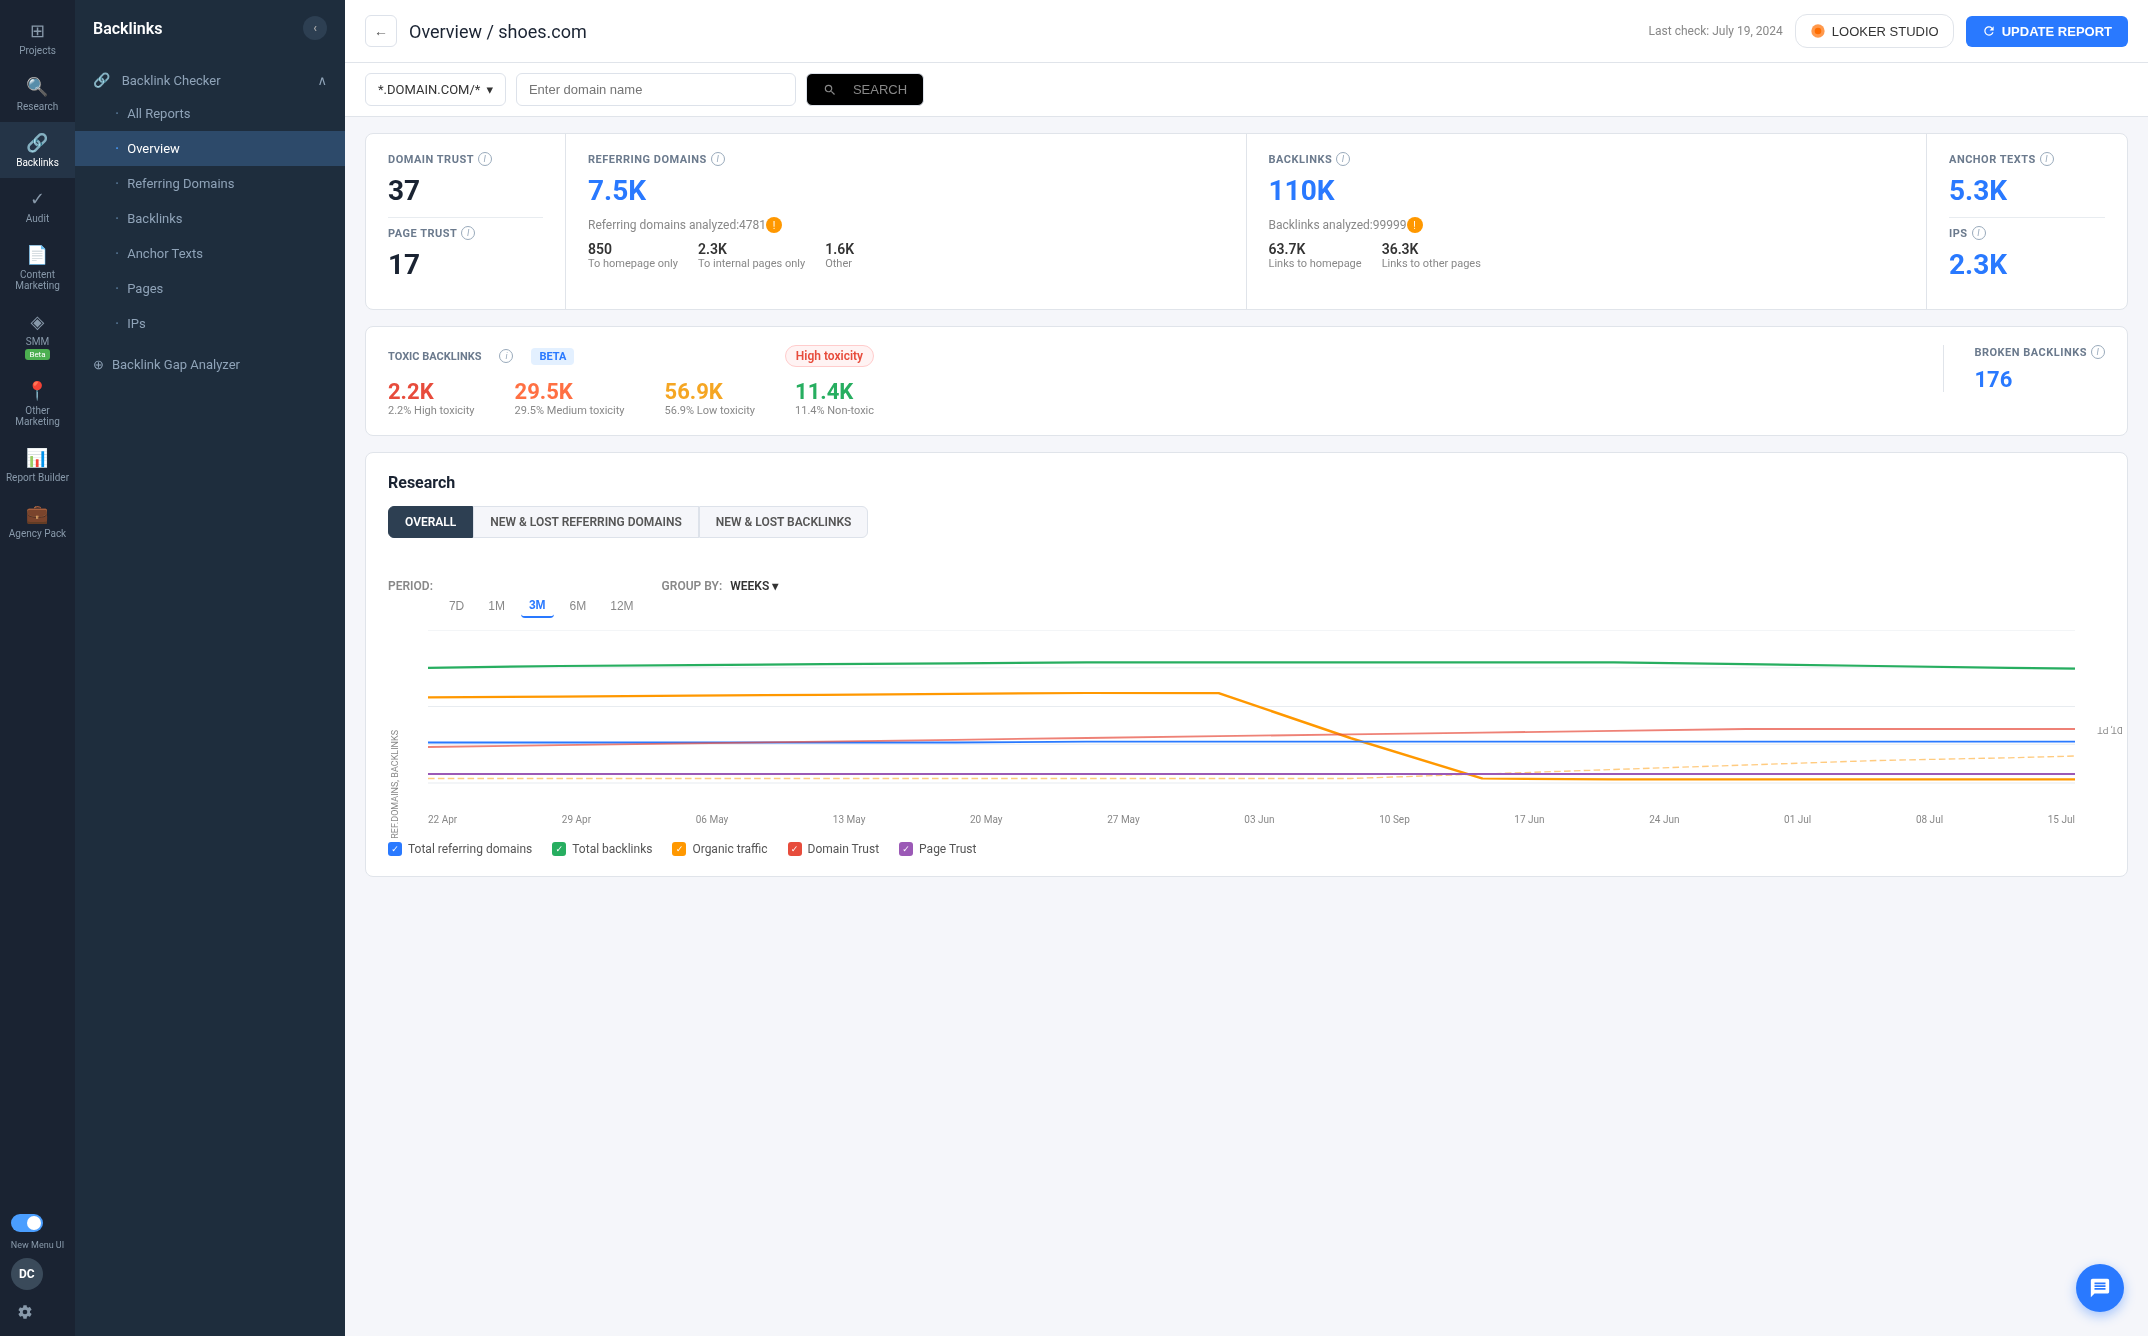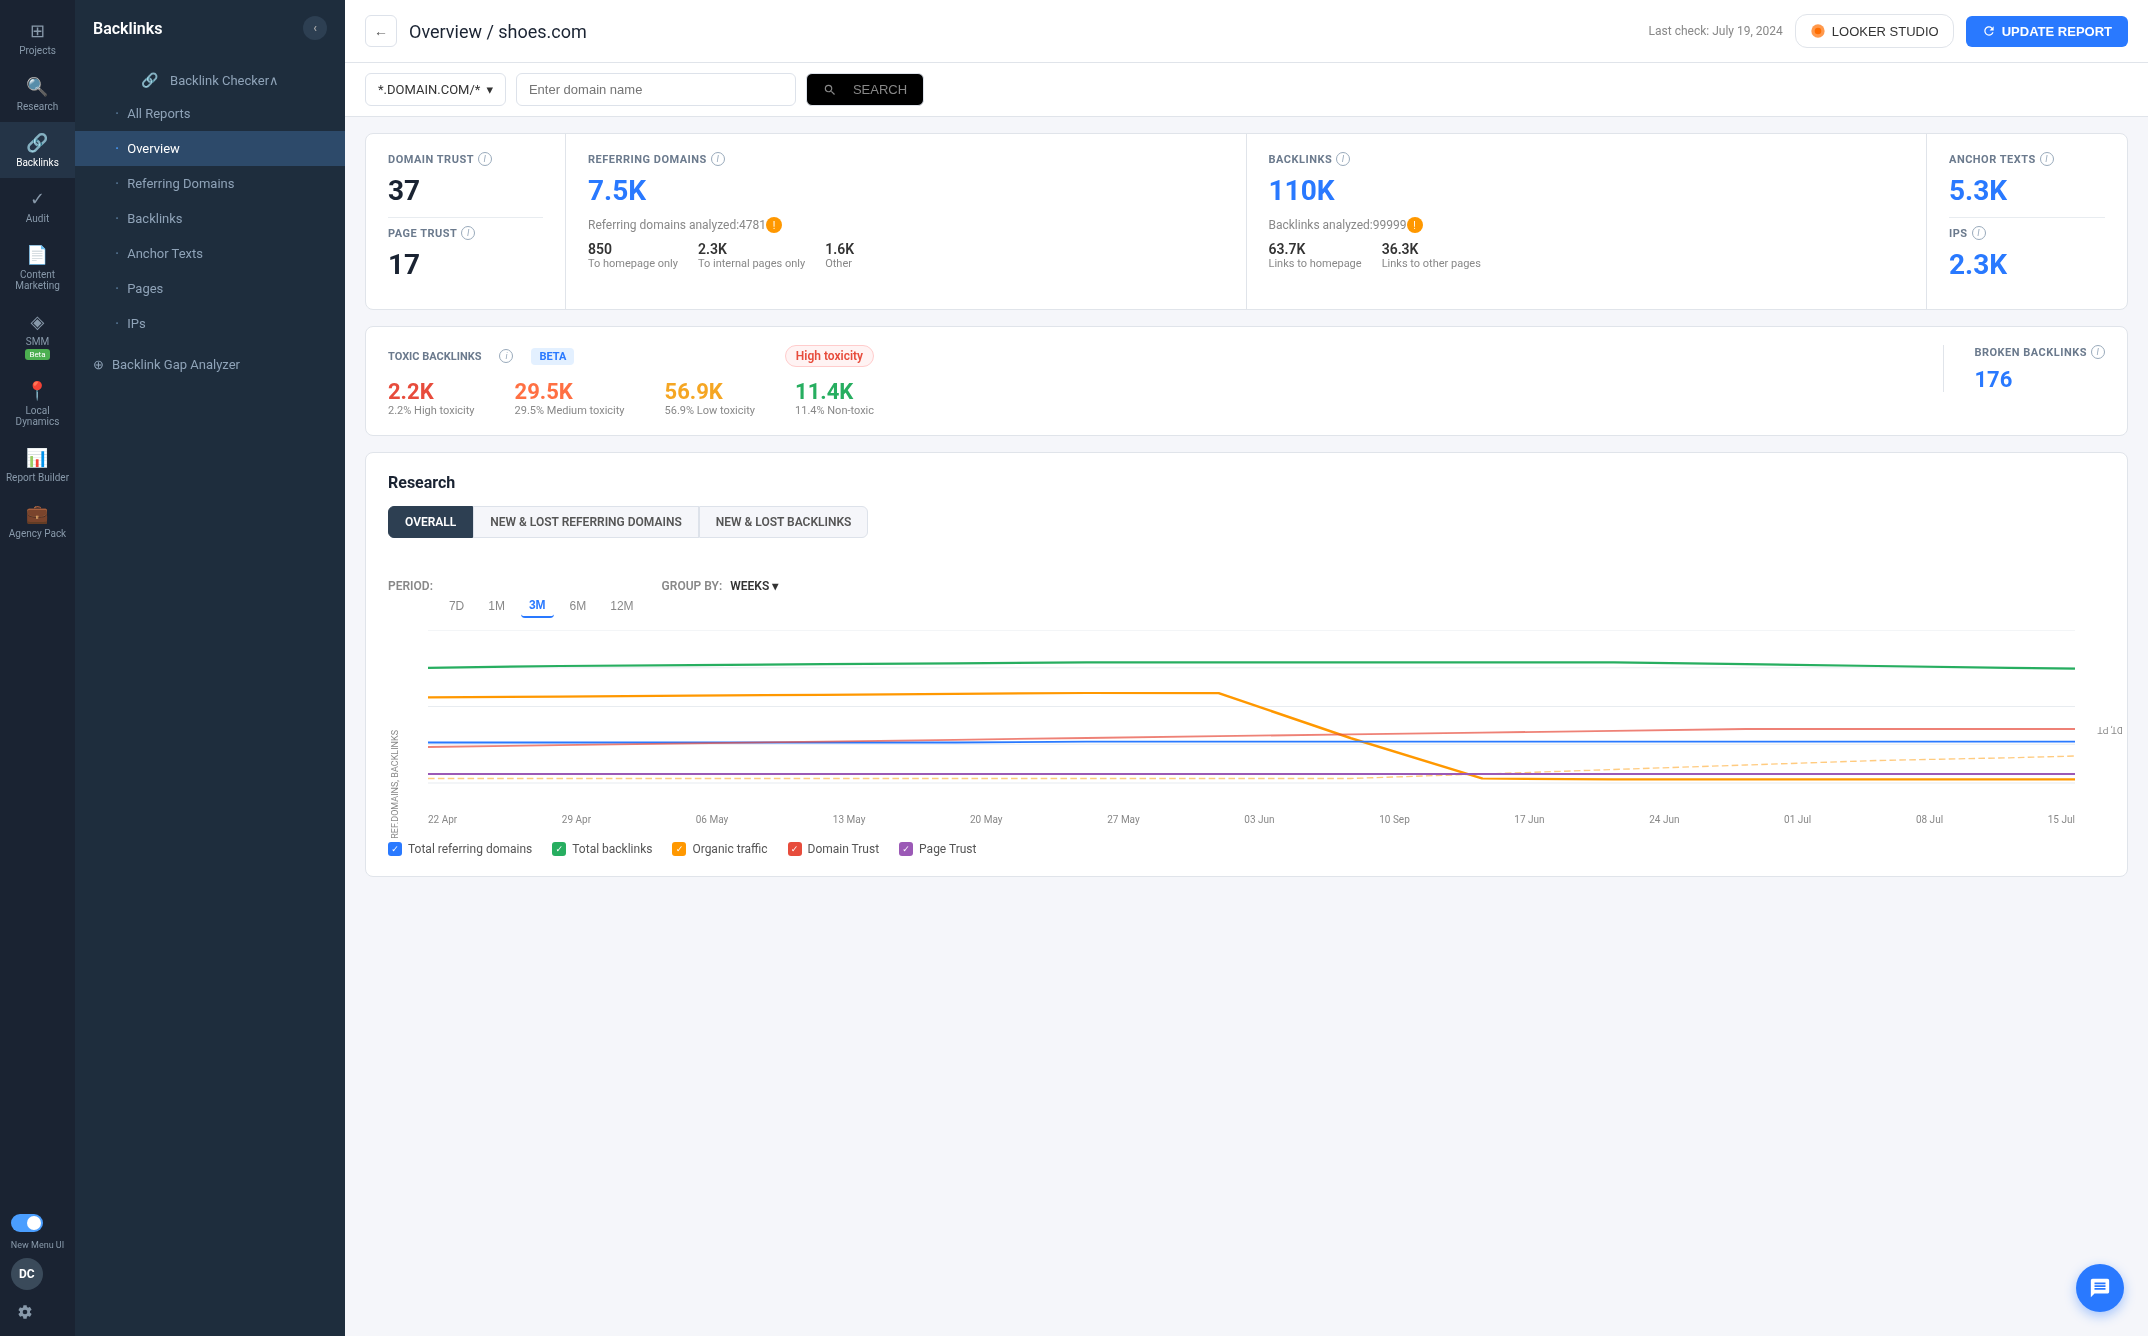--- a/index.html
+++ b/index.html
@@ -61,21 +61,21 @@
       border-radius: 50%;
       display: flex; align-items: center; justify-content: center;
       cursor: pointer; color: #aaa; font-size: 12px;
     }
     .sidebar-section {
       padding: 8px 0;
     }
     .sidebar-section-header {
       display: flex;
       align-items: center;
-      justify-content: center;
+      justify-content: space-between;
       padding: 8px 18px;
       color: #8fa3b8;
       font-size: 13px;
       cursor: pointer;
     }
     .sidebar-section-header .section-icon { margin-right: 8px; font-size: 14px; }
     .sidebar-sub-item {
       padding: 8px 18px 8px 40px;
       color: #8fa3b8;
       font-size: 13px;
@@ -365,21 +365,21 @@
     <span class="nav-icon">📄</span>
     <span>Content Marketing</span>
   </div>
   <div class="nav-item">
     <span class="nav-icon">◈</span>
     <span>SMM</span>
     <span class="nav-badge">Beta</span>
   </div>
   <div class="nav-item">
     <span class="nav-icon">📍</span>
-    <span>Local Dynamics</span>
+    <span>Other Marketing</span>
   </div>
   <div class="nav-item">
     <span class="nav-icon">📊</span>
     <span>Report Builder</span>
   </div>
   <div class="nav-item">
     <span class="nav-icon">💼</span>
     <span>Agency Pack</span>
   </div>
   <div class="nav-bottom">

